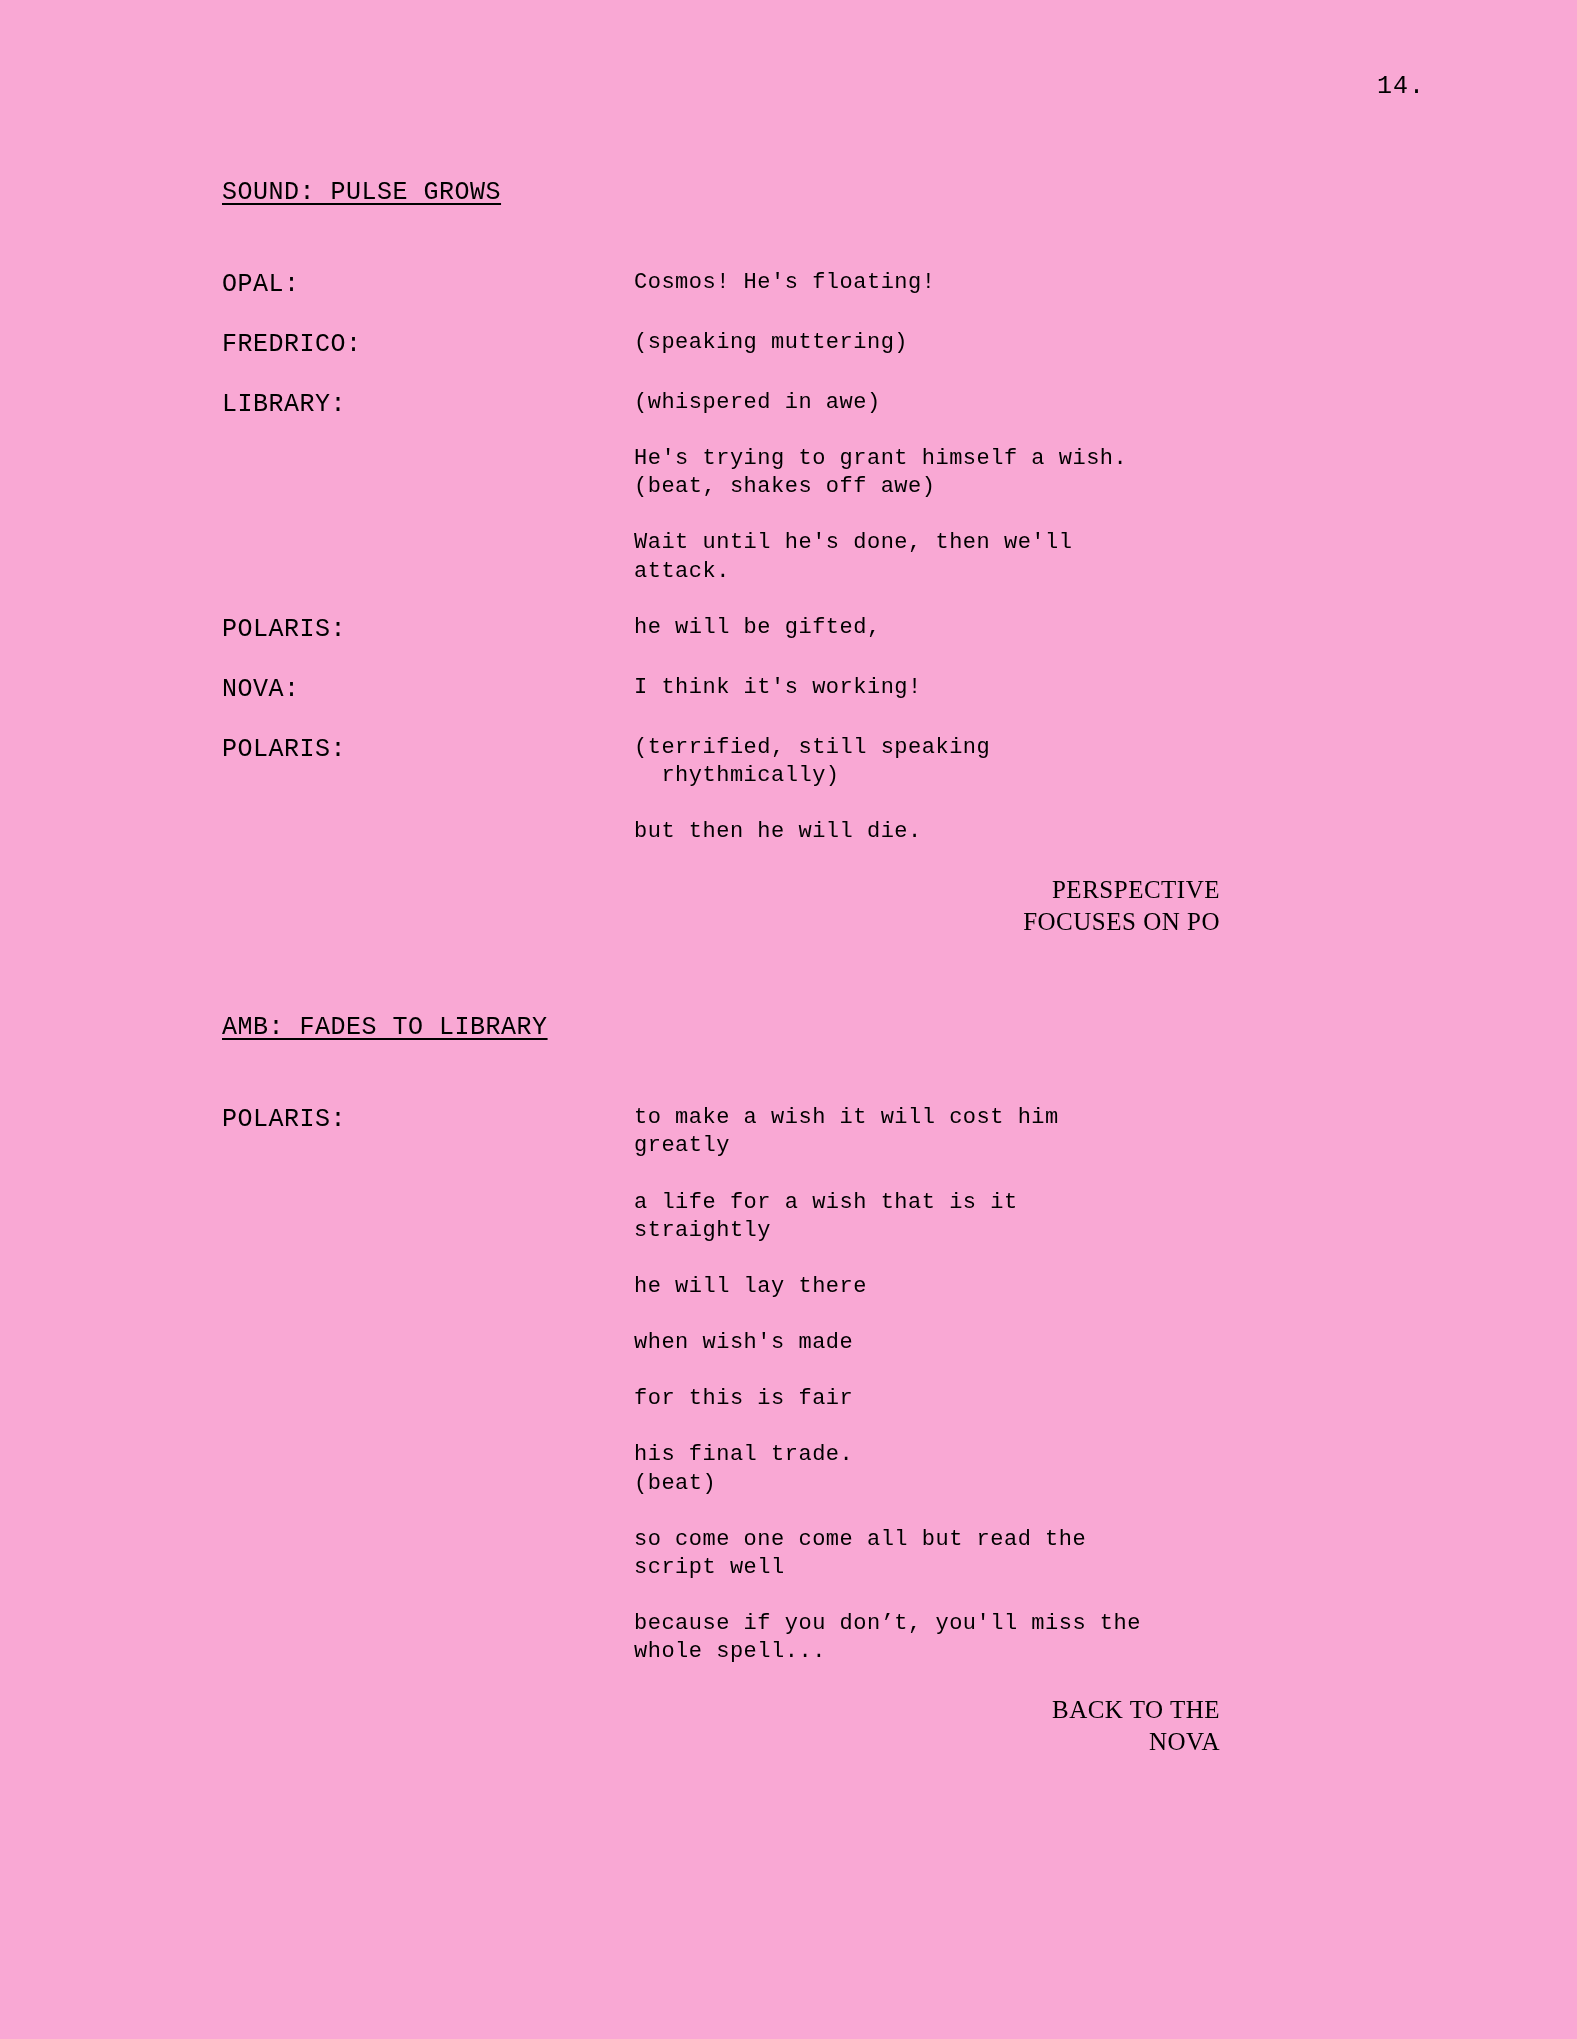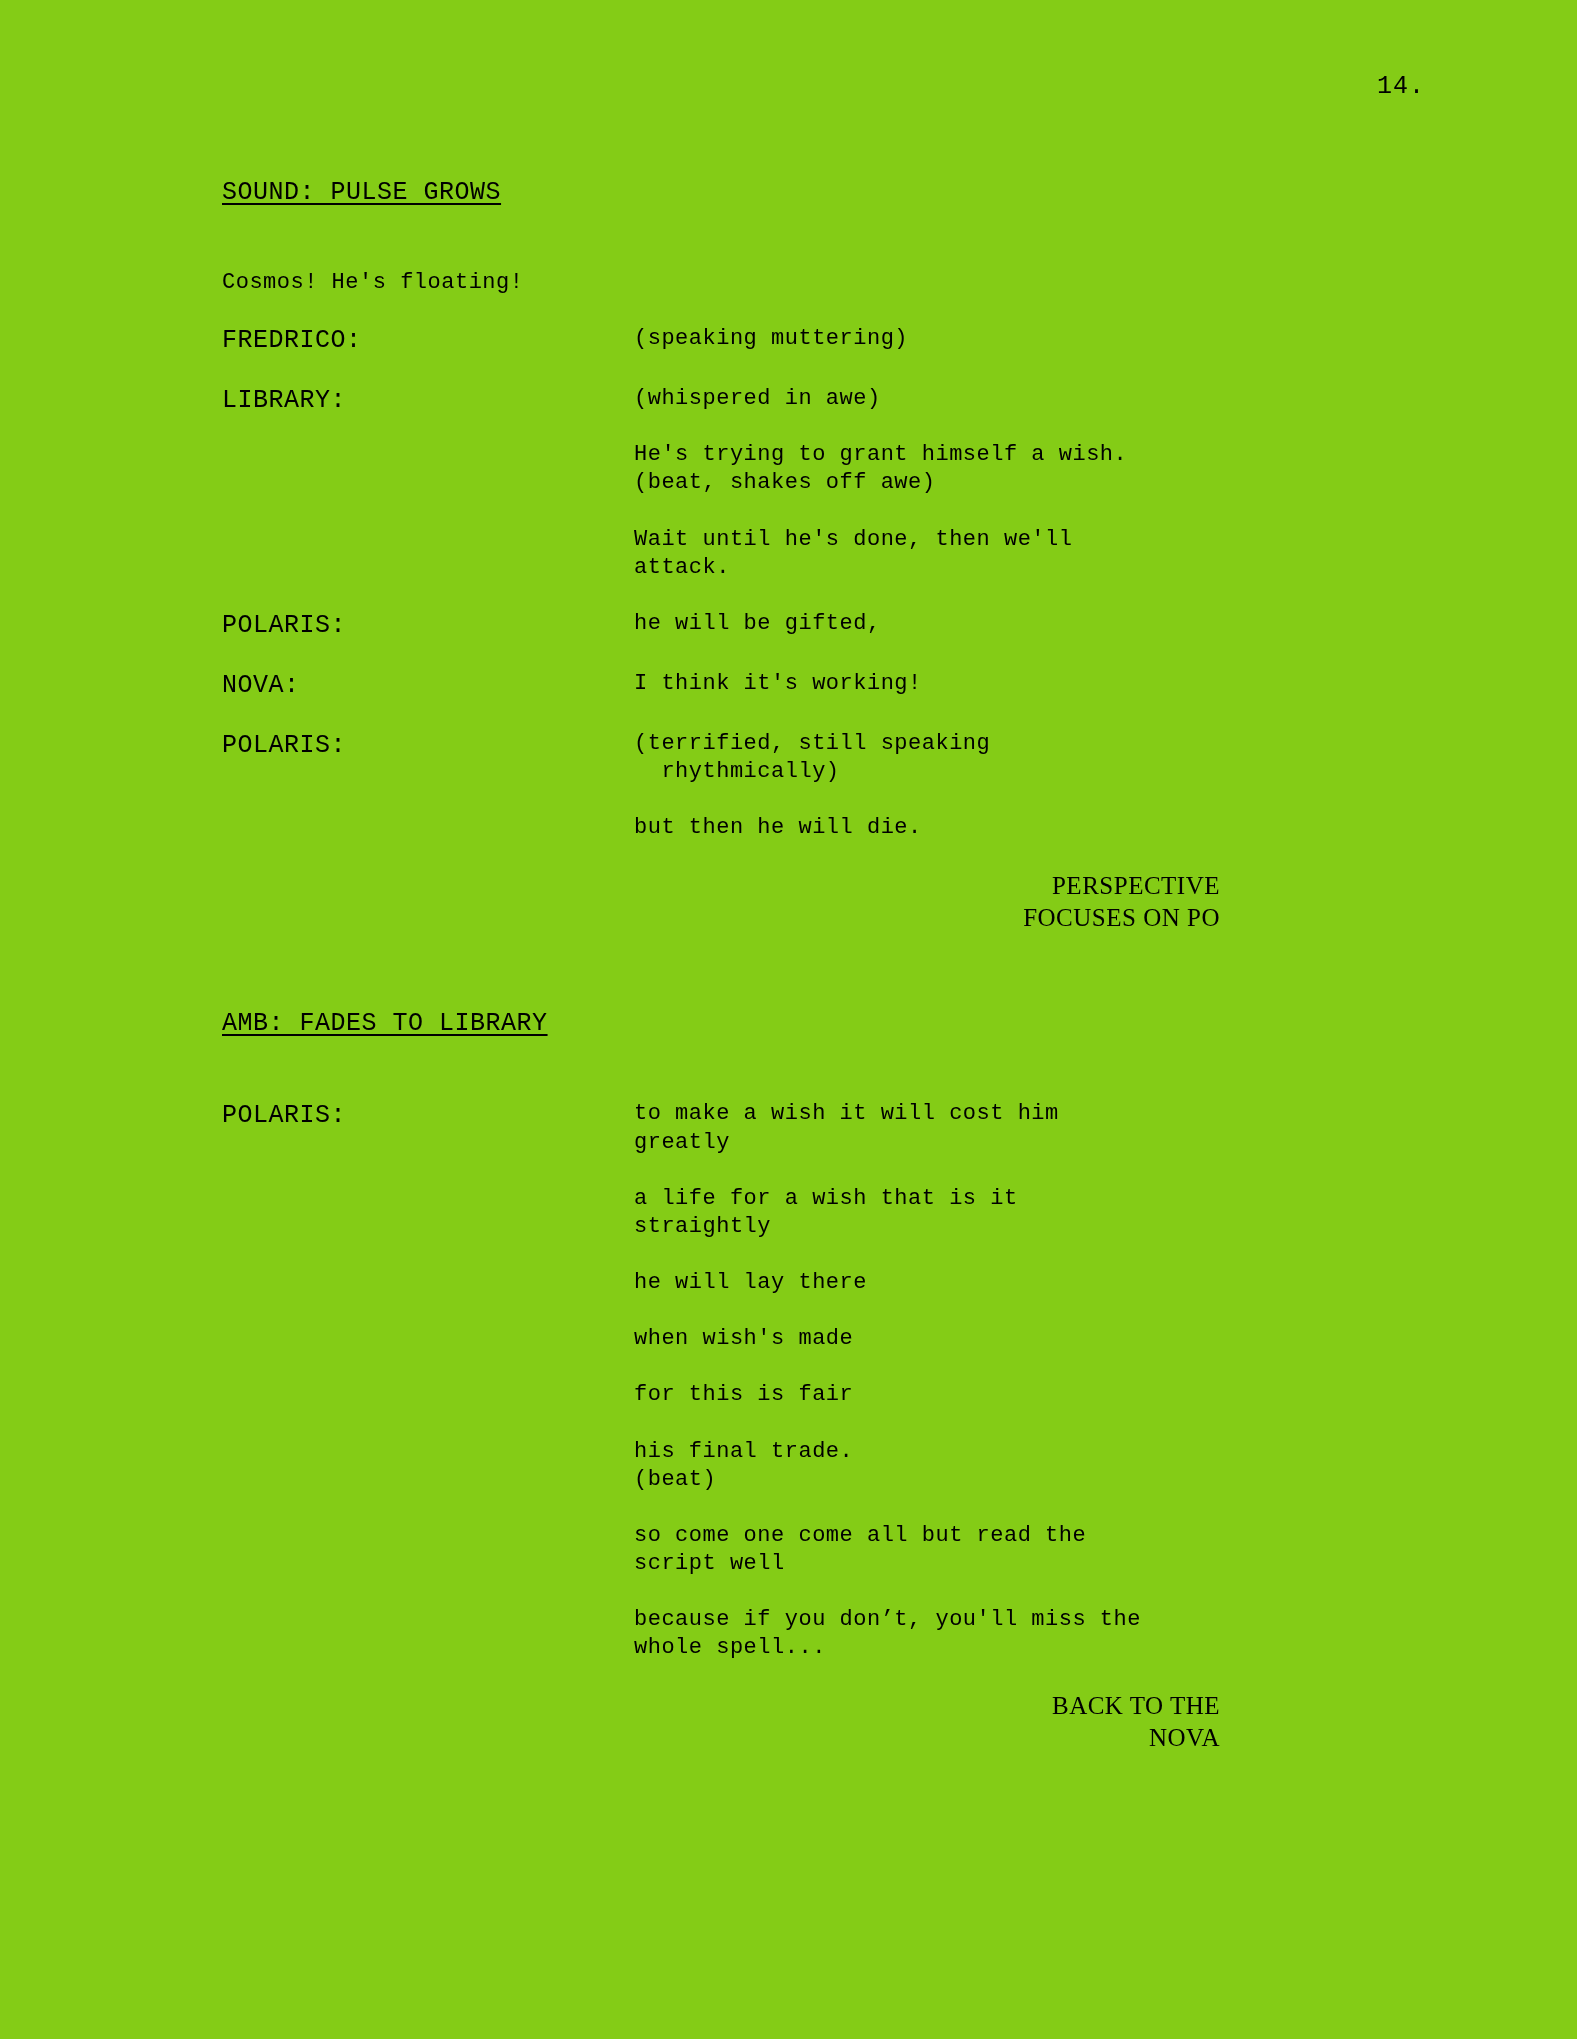--- a/index.html
+++ b/index.html
@@ -8,21 +8,21 @@
     background: #ffffff;
   }
   body {
     font-family: "Liberation Mono", "DejaVu Sans Mono", monospace;
     color: #000000;
   }
   .page {
     position: relative;
     width: 1577px;
     height: 2039px;
-    background: #84cc16;
+    background: #f9a8d4;
     box-sizing: border-box;
     overflow: hidden;
   }
   .page-number {
     position: absolute;
     top: 72px;
     right: 152px;
     font-size: 25px;
     letter-spacing: 1px;
   }
@@ -92,20 +92,21 @@
   <div class="page-number">14.</div>
 
   <div class="script">
 
     <div>
       <div class="slug-wrap">
         <span class="slug">SOUND: PULSE GROWS</span>
       </div>
 
       <div class="row">
+        <div class="cue">OPAL:</div>
         <div class="lines">
           <div class="block">Cosmos! He's floating!</div>
         </div>
       </div>
 
       <div class="row">
         <div class="cue">FREDRICO:</div>
         <div class="lines">
           <div class="block">(speaking muttering)</div>
         </div>

